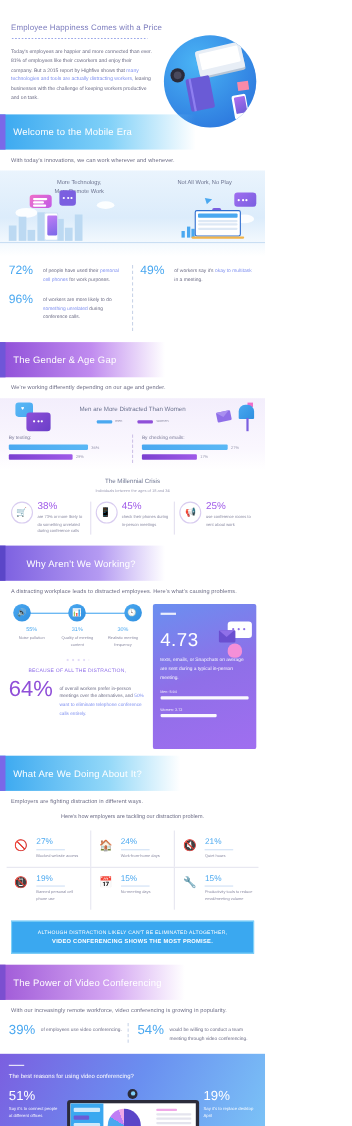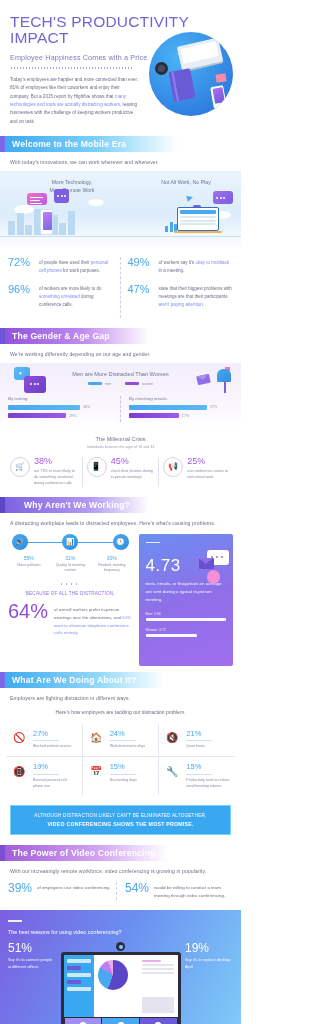--- a/index.html
+++ b/index.html
@@ -93,27 +93,26 @@
     border-radius:50%; background:#4a4a5e;
   }
   .hero-art .sticky{
     position:absolute; right:7px; top:42px; width:10px; height:8px;
     background:#f98aa8; transform:rotate(-8deg);
   }
 
   
   .sec-head {
     position: relative;
-    height: 16px;
+    height: 32px;
     display: flex; align-items: center;
     padding-left: 12px;
     color: #ffffff;
     font-size: 8.6px;
     letter-spacing: .2px;
-    font-weight: bold;
   }
   .sec-head:before{
     content:""; position:absolute; left:0; top:0; bottom:0; width:5px;
   }
   .sec-blue { background: linear-gradient(90deg,#3aa8f0 0%, #7fd0f8 55%, rgba(255,255,255,0) 100%); width: 178px; }
   .sec-blue:before{ background:#7b68e8; }
   .sec-purple { background: linear-gradient(90deg,#8f4fd8 0%, #c08bef 55%, rgba(255,255,255,0) 100%); width: 150px; }
   .sec-purple:before{ background:#6f56d8; }
   .sec-violet { background: linear-gradient(90deg,#7b5fe0 0%, #b49af2 60%, rgba(255,255,255,0) 100%); width: 150px; padding-left: 24px; }
   .sec-violet:before{ background:#5b46c8; }
@@ -321,21 +320,20 @@
   .vidcell{ flex:1; height:20px; position:relative; overflow:hidden;}
   .v1{ background:#9f8ff0;} .v2{ background:#4aa8f0;} .v3{ background:#6a5bd6;}
   .vidcell .head{ position:absolute; left:50%; top:4px; width:7px; height:7px; border-radius:50%; background:#fff; transform:translateX(-50%);}
 </style>
 </head>
 <body>
 
 <div class="page">
 
   <section class="hero">
-    <h1 class="hero-title">TECH'S PRODUCTIVITY IMPACT</h1>
     <div class="hero-sub">Employee Happiness Comes with a Price</div>
     <div class="dotrule"></div>
     <p class="hero-body"><span>Today's employees are happier and more connected than ever. 81% of employees like their coworkers and enjoy their company. But a 2015 report by Highfive shows that </span><span class="hl">many technologies and tools are actually distracting workers,</span><span> leaving businesses with the challenge of keeping workers productive and on task.</span></p>
     <div class="hero-art">
       <div class="laptop"></div>
       <div class="book"></div>
       <div class="phone"></div>
       <div class="cup"></div>
       <div class="sticky"></div>
     </div>
@@ -411,24 +409,20 @@
         </div>
         <div class="statline">
           <div class="statnum">96%</div>
           <div class="stattext"><span>of workers are more likely to do </span><span class="hl">something unrelated</span><span> during conference calls.</span></div>
         </div>
       </div>
       <div class="col divider">
         <div class="statline">
           <div class="statnum">49%</div>
           <div class="stattext"><span>of workers say it's </span><span class="hl">okay to multitask</span><span> in a meeting.</span></div>
-        </div>
-        <div class="statline">
-          <div class="statnum">47%</div>
-          <div class="stattext"><span>state that their biggest problems with meetings are that their participants </span><span class="hl">aren't paying attention.</span></div>
         </div>
       </div>
     </div>
   </section>
 
   <section>
     <div class="sec-head sec-purple">The Gender &amp; Age Gap</div>
     <div class="sec-lead">We're working differently depending on our age and gender.</div>
 
     <div class="gender-panel">

